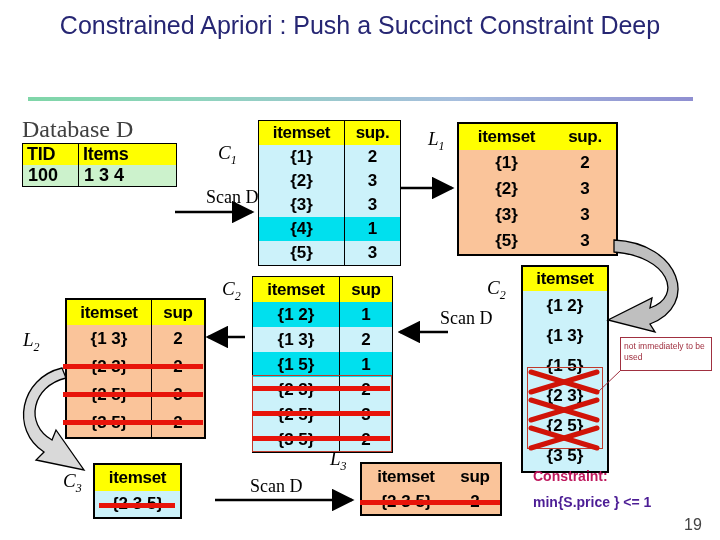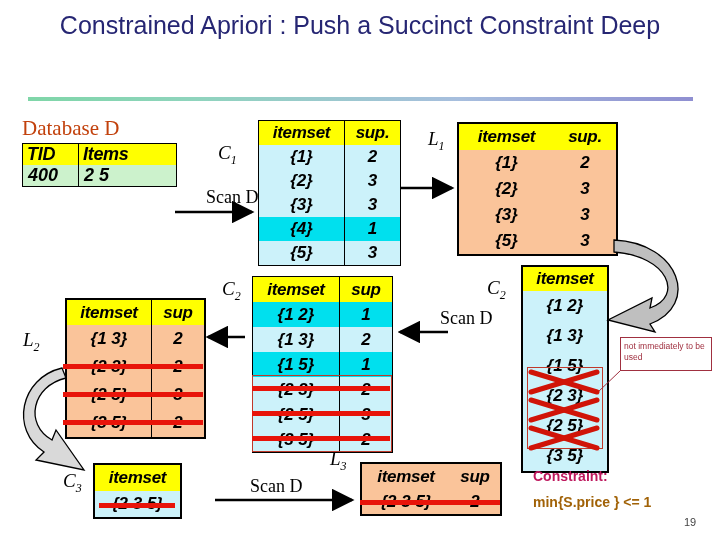--- a/index.html
+++ b/index.html
@@ -15,33 +15,33 @@
     font-family:"Liberation Sans",sans-serif;
     font-size:25px;font-weight:normal;color:#262673;
     line-height:30px;letter-spacing:0px;
   }
   #rule{
     left:28px;top:97px;width:665px;height:4px;
     background:linear-gradient(to right,#7fd6a8 0%,#8fd4bd 25%,#a7bede 65%,#8f8fd1 100%);
   }
 
   
-  table.tbl{border-collapse:collapse;font-family:"Liberation Sans",sans-serif;font-style:italic;}
+  table.tbl{border-collapse:collapse;font-family:"Liberation Sans",sans-serif;}
   table.tbl td{padding:0;text-align:center;font-size:17px;color:#000;white-space:nowrap;}
   table.tbl td.hd{background:#ffff00;font-weight:bold;font-size:17px;letter-spacing:-0.3px;}
   .frame{border:2px solid #000;}
 
   
   .lbl{font-family:"Liberation Serif",serif;font-style:italic;font-size:19px;color:#000;}
   .lbl sub{font-size:12px;font-style:italic;}
 
   .scan{font-family:"Liberation Serif",serif;font-size:18px;color:#000;margin-left:28px;}
 
   
-  #dbcap{left:22px;top:116px;font-family:"Liberation Serif",serif;font-size:21px;color:#c2410c;}
+  #dbcap{left:22px;top:116px;font-family:"Liberation Serif",serif;font-size:24px;color:#404040;}
   #dbtbl{left:22px;top:143px;}
   #dbtbl td{font-size:18px;font-weight:bold;}
   #dbtbl td.hd{text-align:left;padding-left:4px;}
   #dbtbl td.body{background:#ccf2cc;text-align:left;padding-left:5px;}
   #dbtbl td.tid{width:50px;}
   #dbtbl td.items{width:92px;}
   #dbtbl{border:1px solid #000;}
   #dbtbl td{border-right:1px solid #000;}
   #dbtbl td:last-child{border-right:none;}
 
@@ -95,22 +95,22 @@
   #l3tbl td{font-weight:bold;height:25px;}
   #l3tbl td.hd{background:#ffff00;}
   #l3tbl td.i{width:88px;background:#fac49a;}
   #l3tbl td.s{width:50px;background:#fac49a;}
 
   
   .strike{position:absolute;height:5px;background:#e8140a;}
 
   
   #cons1{left:533px;top:468px;font-size:14px;font-weight:bold;color:#be185d;}
-  #cons2{left:533px;top:494px;font-size:14px;font-weight:bold;color:#a16207;}
-  #pageno{left:684px;top:516px;font-size:11px;color:#444;}
+  #cons2{left:533px;top:494px;font-size:14px;font-weight:bold;color:#4c1d95;}
+  #pageno{left:684px;top:516px;font-size:16px;color:#444;}
 
   
   #callout{
     left:620px;top:337px;width:92px;height:34px;border:1px solid #a03040;background:#fff;
     font-size:8.5px;color:#a03040;line-height:11px;padding:3px 2px 0 3px;box-sizing:border-box;
     font-family:"Liberation Sans",sans-serif;
   }
   .svgover{position:absolute;left:0;top:0;width:720px;height:540px;pointer-events:none;}
 </style>
 </head>
@@ -120,22 +120,22 @@
 <div class="abs" id="rule"></div>
 
 <div class="abs" id="dbcap">Database D</div>
 <table class="abs tbl" id="dbtbl">
   <tbody>
       <tr>
     <td class="hd tid">TID</td>
     <td class="hd items">Items</td>
   </tr>
   <tr>
-    <td class="body tid">400</td>
-    <td class="body items">2 5</td>
+    <td class="body tid">100</td>
+    <td class="body items">1 3 4</td>
   </tr>
 </tbody>
   </table>
 
 <div class="abs scan" style="left:178px;top:187px;">Scan D</div>
 
 <div class="abs lbl" style="left:218px;top:142px;">
   <span>C</span><sub>1</sub>
 </div>
 <table class="abs tbl" id="c1tbl">

